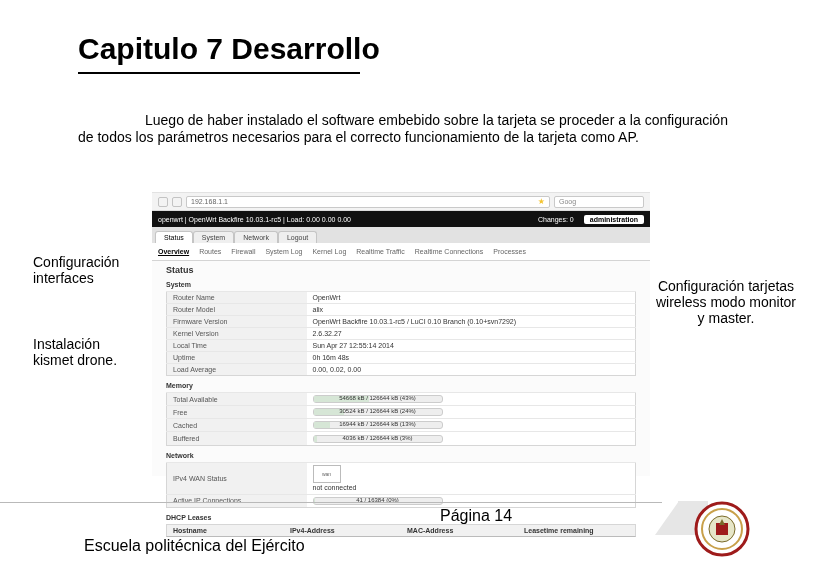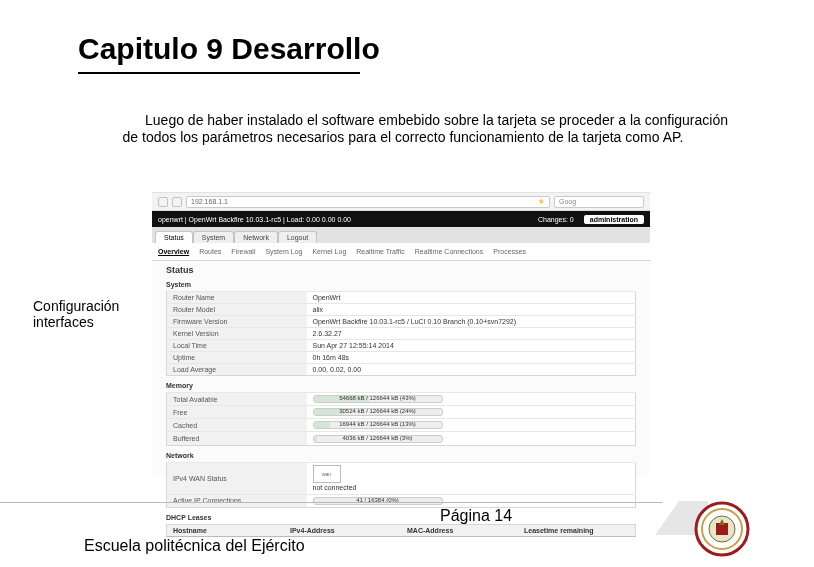--- a/index.html
+++ b/index.html
@@ -12,28 +12,28 @@
     font-size: 30px; font-weight: 800;
     font-family: Arial, Helvetica, sans-serif;
   }
   .title-underline {
     position: absolute; left: 78px; top: 72px; width: 282px; height: 2px; background: #000;
   }
 
   
   .paragraph {
     position: absolute; left: 78px; top: 112px; width: 650px;
-    font-size: 14px; line-height: 17px; text-indent: 67px; text-align: center;
+    font-size: 14px; line-height: 17px; text-indent: 67px;
   }
 
   
   .annot {
     position: absolute; font-size: 14px; line-height: 16px;
   }
-  .annot.left1 { left: 33px; top: 254px; width: 110px; margin-top: 44px; }
+  .annot.left1 { left: 33px; top: 254px; width: 110px; }
   .annot.left2 { left: 33px; top: 336px; width: 110px; }
   .annot.right1 { left: 651px; top: 278px; width: 150px; text-align: center; }
   .annot.right2 { left: 655px; top: 364px; width: 140px; }
 
   
   .shot {
     position: absolute; left: 152px; top: 192px; width: 498px; height: 284px;
     background: #fbfbfb; border-top: 1px solid #e2e2e2;
   }
   
@@ -123,26 +123,28 @@
   .seal-wrap {
     position: absolute; right: 64px; bottom: 10px; width: 56px; height: 56px;
     display:flex; align-items:center; justify-content:center;
   }
   .seal-svg { width:56px; height:56px; }
 </style>
 </head>
 <body>
 
 <div class="page">
-  <div class="title">Capitulo 9  Desarrollo</div>
+  <div class="title">Capitulo 7  Desarrollo</div>
   <div class="title-underline"></div>
 
   <div class="paragraph">Luego de haber instalado el software embebido sobre la tarjeta se proceder a la configuración de todos los parámetros necesarios para el correcto funcionamiento de la tarjeta como AP.</div>
 
   <div class="annot left1">Configuración interfaces</div>
+  <div class="annot left2">Instalación kismet drone.</div>
+  <div class="annot right1">Configuración tarjetas wireless modo monitor y master.</div>
 
   <div class="shot">
 
     <div class="bbar">
       <div class="backfwd"></div>
       <div class="backfwd"></div>
       <div class="addr">
         <span>192.168.1.1</span>
         <span class="star">★</span>
       </div>

